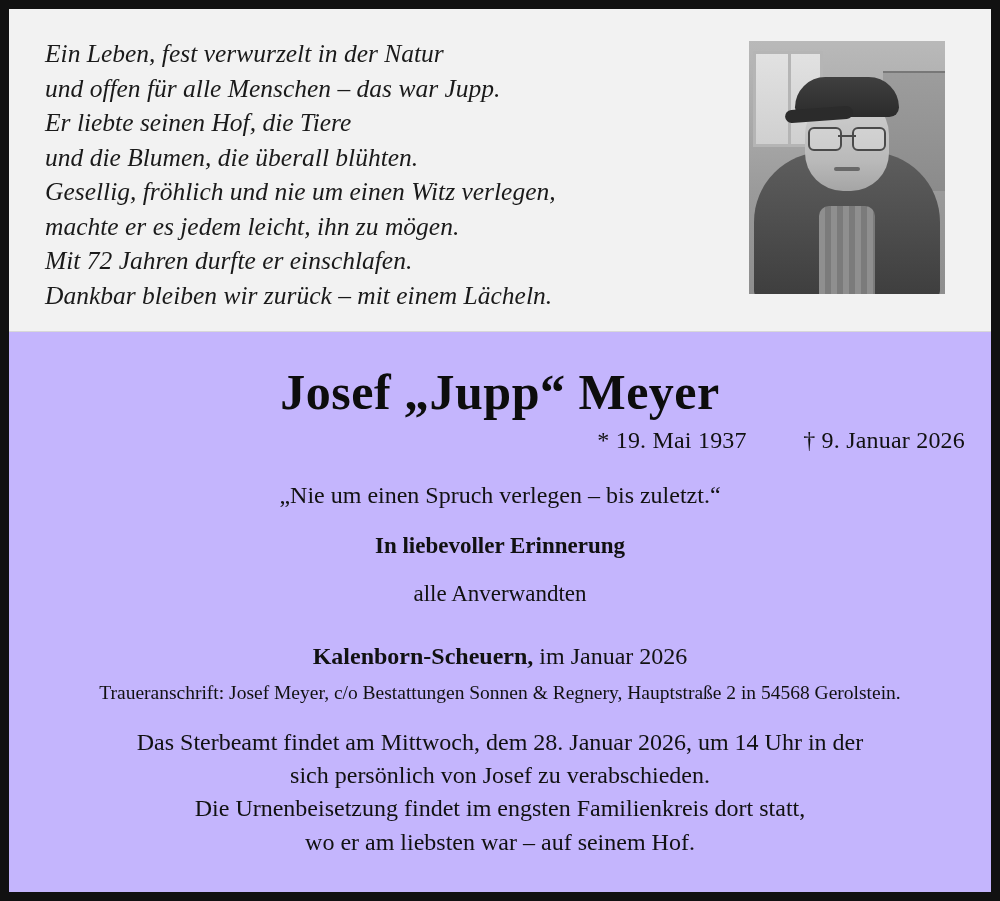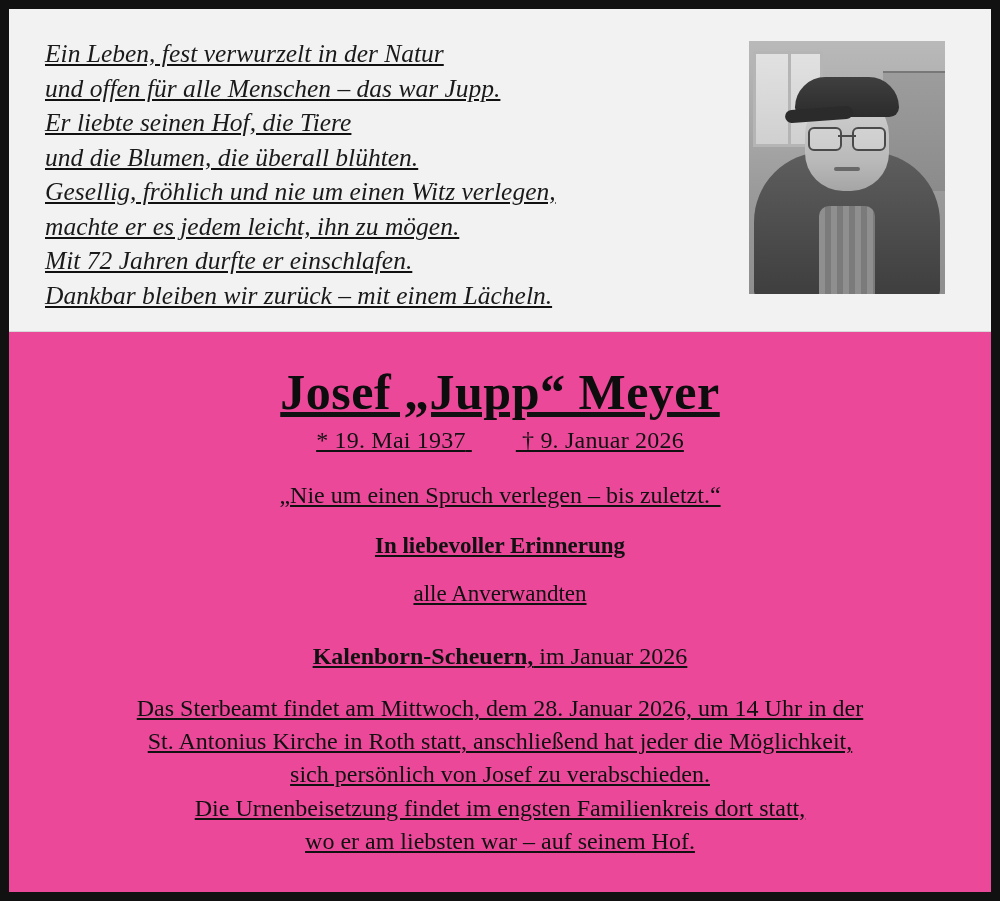--- a/index.html
+++ b/index.html
@@ -12,24 +12,23 @@
     height: 901px;
     font-family: "Liberation Serif", serif;
     color: #111111;
   }
 
   .obituary {
     box-sizing: border-box;
     width: 1000px;
     height: 901px;
     border: 9px solid #111111;
-    background: #ec4899;
+    background: #c4b5fd;
     display: flex;
     flex-direction: column;
-    text-decoration: underline;
   }
 
   
   .top-block {
     display: flex;
     align-items: flex-start;
     justify-content: space-between;
     background: #f2f2f2;
     padding: 28px 30px 18px 30px;
     border-bottom: 1px solid #d8d8d8;
@@ -159,20 +158,21 @@
     letter-spacing: 0.5px;
     line-height: 1.05;
     margin: 12px 0 6px 0;
     color: #0d0d0d;
   }
 
   .dates {
     font-size: 24px;
     margin: 8px 0 0 0;
     letter-spacing: 0.2px;
+    text-align: right;
   }
   .dates .sep { display: inline-block; width: 44px; }
 
   .quote {
     font-size: 24px;
     margin: 28px 0 0 0;
   }
 
   .memorial {
     font-size: 23px;
@@ -254,23 +254,23 @@
     <div class="memorial">In liebevoller Erinnerung</div>
 
     <div class="family">
       <div>alle Anverwandten</div>
     </div>
 
     <div class="place">
       <b>Kalenborn-Scheuern,</b><span> im Januar 2026</span>
     </div>
 
+    <div class="address">Traueranschrift: Josef  Meyer, c/o Bestattungen Sonnen &amp; Regnery, Hauptstraße 2 in 54568 Gerolstein.</div>
 
     <div class="service">
       <div>Das Sterbeamt findet am Mittwoch, dem 28. Januar 2026, um 14 Uhr in der</div>
-      <div>St. Antonius Kirche in Roth statt, anschließend hat jeder die Möglichkeit,</div>
       <div>sich persönlich von Josef zu verabschieden.</div>
       <div>Die Urnenbeisetzung findet im engsten Familienkreis dort statt,</div>
       <div>wo er am liebsten war – auf seinem Hof.</div>
     </div>
 
   </div>
 </div>
 
 </body></html>

